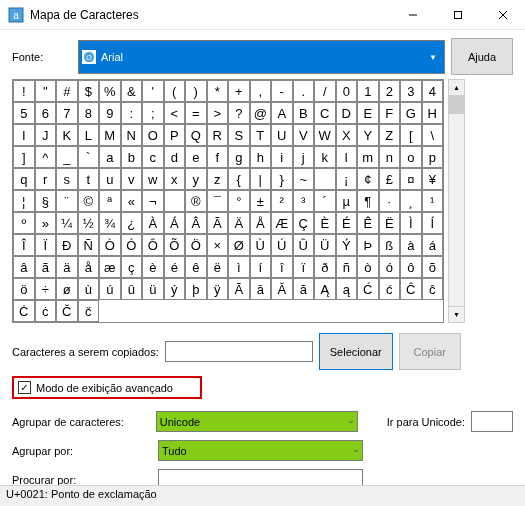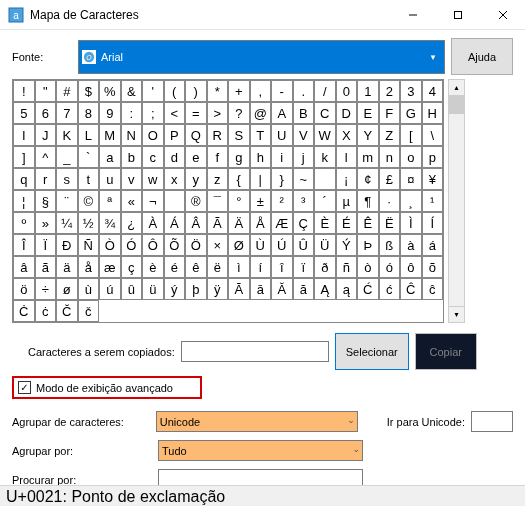--- a/index.html
+++ b/index.html
@@ -8,43 +8,43 @@
 .titlebar .icon { width: 16px; height: 16px; margin-right: 6px; display: inline-flex; align-items: center; justify-content: center; }
 .titlebar .title { flex: 1; font-size: 12px; }
 .titlebar .winbtn { width: 45px; height: 30px; display: inline-flex; align-items: center; justify-content: center; color: #000; font-size: 10px; }
 .content { padding: 8px 12px 0 12px; }
 .row { display: flex; align-items: center; gap: 6px; }
 .label { width: 60px; }
 .font-select { flex: 1; height: 21px; background: #0078d7; color: #fff; border: 1px solid #7a7a7a; display: flex; align-items: center; padding: 16px 3px; position: relative; }
 .font-select .f-icon { width: 14px; height: 14px; background: #fff; margin-right: 5px; display: inline-flex; align-items: center; justify-content: center; }
 .font-select .chev { margin-left: auto; color: #fff; font-size: 9px; background:#0078d7; width:16px; text-align:center; }
 .btn { height: 37px; min-width: 62px; background: #e1e1e1; border: 1px solid #adadad; padding: 0 10px; font-size: 11px; cursor: pointer; }
-.btn:disabled { color: #838383; background: #0f172a; border-color: #bfbfbf; cursor: default; }
+.btn:disabled { color: #838383; background: #e5e5e5; border-color: #bfbfbf; cursor: default; }
 .grid-wrap { display: flex; margin-top: 4px; margin-bottom: 10px; }
 .grid { border: 1.5px solid #888; display: grid; grid-template-columns: repeat(20, 21.5px); grid-auto-rows: 22px; width: 432px; }
 .cell { border: 0.5px solid #888; display: flex; align-items: center; justify-content: center; font-family: Arial, sans-serif; font-size: 13px; background: #fff; cursor: pointer; }
 .scrollbar { width: 17px; margin-left: 4px; display: flex; flex-direction: column; }
 .sb-btn { height: 17px; background: #f0f0f0; border: 1px solid #cdcdcd; display: flex; align-items: center; justify-content: center; font-size: 8px; }
 .sb-track { flex: 1; background: #f0f0f0; border-left: 1px solid #cdcdcd; border-right: 1px solid #cdcdcd; position: relative; }
 .sb-thumb { position: absolute; top: 0; left: 0; right: 0; height: 18px; background: #cdcdcd; }
 .copy-row { display: flex; align-items: center; gap: 6px; margin-bottom: 6px; }
-.copy-row .lab2 { white-space: nowrap; margin-left: 16px; }
+.copy-row .lab2 { white-space: nowrap; }
 .text-input { height: 21px; border: 1px solid #7a7a7a; padding: 0 3px; background: #fff; font-size: 11px; }
 .copy-input { flex: 1; max-width: 148px; }
 .adv-row { display: flex; align-items: center; border: 2px solid #d40000; padding: 3px 4px; width: 190px; margin-bottom: 12px; }
 .check-box { width: 13px; height: 13px; border: 1px solid #333; margin-right: 5px; display: inline-flex; align-items: center; justify-content: center; font-size: 10px; line-height: 1; }
-.select { height: 21px; border: 1px solid #7a7a7a; background: #fdba74; display: flex; align-items: center; padding: 0 3px; position: relative; font-size: 11px;}
+.select { height: 21px; border: 1px solid #7a7a7a; background: #84cc16; display: flex; align-items: center; padding: 0 3px; position: relative; font-size: 11px;}
 .select .chev2 { position:absolute; right:2px; top:3px; font-size:9px; color:#555; }
 .adv-form .row { margin-bottom: 8px; }
 .adv-form .lab3 { width: 140px; }
 .sel1 { width: 205px; }
 .uni-lab { margin-left: 23px; white-space: nowrap; }
 .uni-input { width: 42px; }
 .search-input { width: 205px; height:21px; }
-.statusbar { position: absolute; bottom: 0; left: 0; right: 0; height: 21px; border-top: 1px solid #d4d4d4; padding: 2px 6px; font-size: 16px; background: #f0f0f0; }
+.statusbar { position: absolute; bottom: 0; left: 0; right: 0; height: 21px; border-top: 1px solid #d4d4d4; padding: 2px 6px; font-size: 11px; background: #f0f0f0; }
 .f-icon svg { width: 12px; height: 12px; }
 </style>
 </head>
 <body>
 
 <div class="titlebar">
   <span class="icon">
     <svg viewBox="0 0 16 16">
         <rect x="1" y="1" width="14" height="14" fill="#4aa3df" stroke="#2a6ca3"></rect>
         <text x="8" y="12" text-anchor="middle" font-size="10" fill="#fff" font-family="Arial">a</text>

